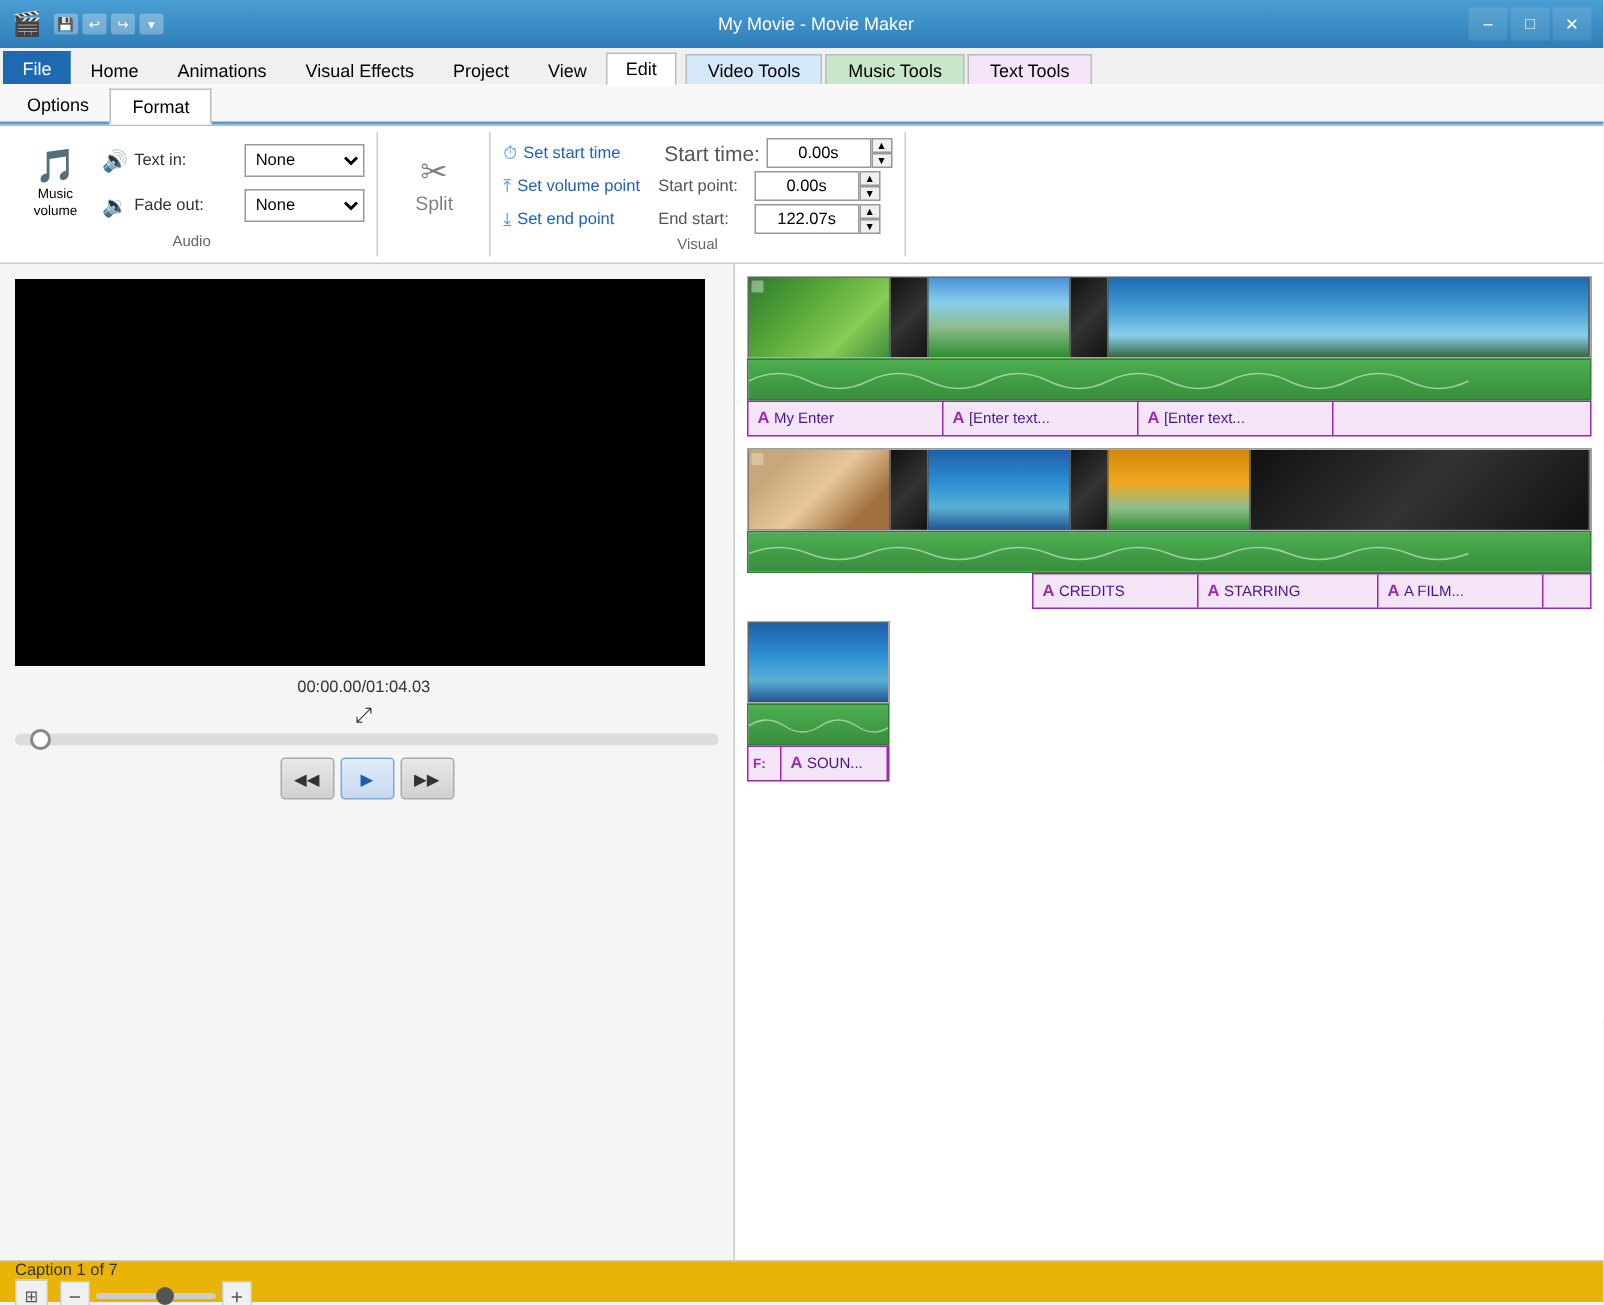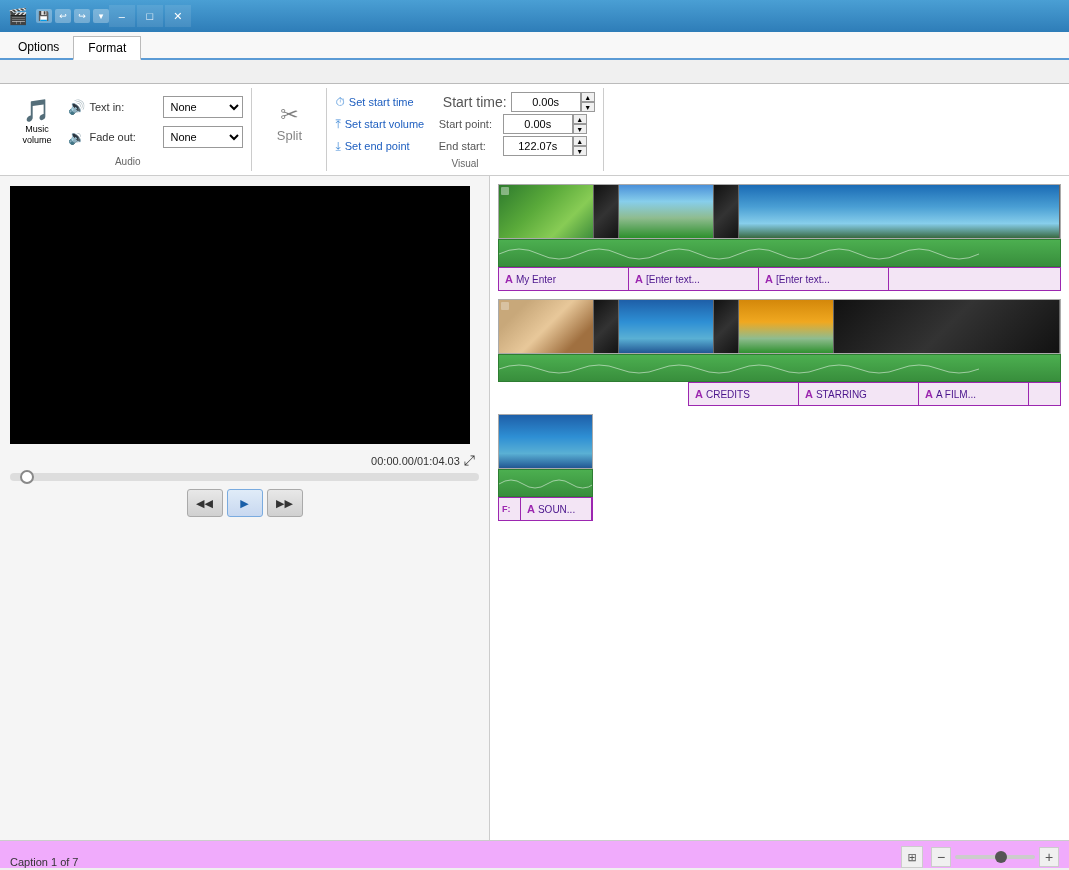--- a/index.html
+++ b/index.html
@@ -127,23 +127,24 @@
       height: 258px;
       margin-bottom: 8px;
     }
     .time-display {
       text-align: right;
       font-size: 11px;
       color: #333;
       padding-right: 4px;
       display: flex;
       align-items: center;
-      justify-content: flex-end;
+      justify-content: center;
       gap: 4px;
       margin-bottom: 4px;
+      flex-direction: column;
     }
     .progress-bar-wrap {
       background: #ddd;
       height: 8px;
       border-radius: 4px;
       margin-bottom: 8px;
       position: relative;
     }
     .progress-thumb {
       width: 14px; height: 14px;
@@ -236,26 +237,27 @@
       font-size: 10px;
       color: #4a148c;
       white-space: nowrap;
       overflow: hidden;
     }
     .title-item-icon { color: #9c27b0; margin-right: 3px; font-weight: bold; font-size: 11px; }
 
     
     .status-bar {
       height: 28px;
-      background: #f0abfc;
+      background: #eab308;
       border-top: 1px solid #ccc;
       display: flex;
-      align-items: flex-end;
+      align-items: flex-start;
       padding: 0 10px;
       justify-content: space-between;
+      flex-direction: column;
     }
     .status-text { font-size: 11px; color: #333; }
     .status-right { display: flex; align-items: center; gap: 8px; }
     .zoom-controls { display: flex; align-items: center; gap: 4px; }
     .zoom-btn {
       width: 20px; height: 20px; border: 1px solid #ccc; background: #f0f0f0;
       display: flex; align-items: center; justify-content: center; cursor: pointer;
       font-size: 14px; color: #555;
     }
     .zoom-slider {
@@ -282,29 +284,48 @@
 <div class="title-bar">
   <div class="title-bar-icons">
     <span style="font-size:16px; margin-right:4px;">🎬</span>
     <div style="display:flex;gap:3px;align-items:center;">
       <div style="width:16px;height:14px;background:rgba(255,255,255,0.3);border-radius:2px;display:flex;align-items:center;justify-content:center;font-size:9px;cursor:pointer;">💾</div>
       <div style="width:16px;height:14px;background:rgba(255,255,255,0.3);border-radius:2px;display:flex;align-items:center;justify-content:center;font-size:9px;cursor:pointer;">↩</div>
       <div style="width:16px;height:14px;background:rgba(255,255,255,0.3);border-radius:2px;display:flex;align-items:center;justify-content:center;font-size:9px;cursor:pointer;">↪</div>
       <div style="width:16px;height:14px;background:rgba(255,255,255,0.3);border-radius:2px;display:flex;align-items:center;justify-content:center;font-size:9px;cursor:pointer;">▾</div>
     </div>
   </div>
+  <div class="title-text">My Movie - Movie Maker</div>
   <div class="title-controls">
     <button class="title-btn">–</button>
     <button class="title-btn">□</button>
     <button class="title-btn close">✕</button>
   </div>
 </div>
 
 <div style="background:#f0f0f0; border-bottom: 1px solid #bbb; display:flex; height:52px; flex-direction:column;">
 
+  <div style="display:flex; height:24px; align-items:flex-end; padding-left:2px; padding-top:2px; gap:0;">
+
+    <div style="display:flex; height:24px; align-items:flex-end;">
+      <div class="ribbon-tab active-blue" style="font-size:12px; padding: 3px 12px; background:#1e6ab0; color:white; height:22px;">File</div>
+      <div class="ribbon-tab" style="font-size:12px; padding:3px 12px; height:20px;">Home</div>
+      <div class="ribbon-tab" style="font-size:12px; padding:3px 12px; height:20px;">Animations</div>
+      <div class="ribbon-tab" style="font-size:12px; padding:3px 12px; height:20px;">Visual Effects</div>
+      <div class="ribbon-tab" style="font-size:12px; padding:3px 12px; height:20px;">Project</div>
+      <div class="ribbon-tab" style="font-size:12px; padding:3px 12px; height:20px;">View</div>
+      <div class="ribbon-tab active-white" style="font-size:12px; padding:3px 12px; height:22px; background:white; border:1px solid #bbb; border-bottom:1px solid white; margin-bottom:-1px; position:relative; z-index:2;">Edit</div>
+    </div>
+
+    <div style="display:flex; align-items:flex-end; margin-left:6px; height:24px;">
+      <div style="background:#d4e8f7; border:1px solid #bbb; border-bottom:none; padding:3px 14px; font-size:12px; cursor:pointer; height:20px; display:flex; align-items:center;">Video Tools</div>
+      <div style="background:#c8e6c9; border:1px solid #bbb; border-bottom:none; padding:3px 14px; font-size:12px; cursor:pointer; height:20px; display:flex; align-items:center; margin-left:2px;">Music Tools</div>
+      <div style="background:#f3e5f5; border:1px solid #bbb; border-bottom:none; padding:3px 14px; font-size:12px; cursor:pointer; height:20px; display:flex; align-items:center; margin-left:2px;">Text Tools</div>
+    </div>
+  </div>
 
   <div style="display:flex; height:28px; background:#f8f8f8; border-bottom:2px solid #5b9bd5; align-items:flex-end; padding-left:4px;">
     <div style="padding:3px 14px; font-size:12px; cursor:pointer; height:22px; display:flex; align-items:center;">Options</div>
     <div style="padding:3px 14px; font-size:12px; cursor:pointer; height:24px; display:flex; align-items:center; background:white; border:1px solid #bbb; border-bottom:1px solid white; margin-bottom:-2px; position:relative; z-index:2;">Format</div>
   </div>
 </div>
 
 <div class="ribbon">
 
   <div class="ribbon-group">
@@ -357,21 +378,21 @@
             <input type="text" class="time-input" value="0.00s" style="">
             <div class="spin-btns">
               <div class="spin-btn">▲</div>
               <div class="spin-btn">▼</div>
             </div>
           </div>
         </div>
 
         <div class="edit-row">
           <span class="edit-icon">⤒</span>
-          <span class="edit-label" style="cursor:pointer; color:#2060c0;">Set start volume</span>
+          <span class="edit-label" style="cursor:pointer; color:#2060c0;">Set volume point</span>
           <span style="font-size:11px; color:#555; min-width:60px;">Start point:</span>
           <div class="time-input-wrap">
             <input type="text" class="time-input" value="0.00s" style="">
             <div class="spin-btns">
               <div class="spin-btn">▲</div>
               <div class="spin-btn">▼</div>
             </div>
           </div>
         </div>
 

